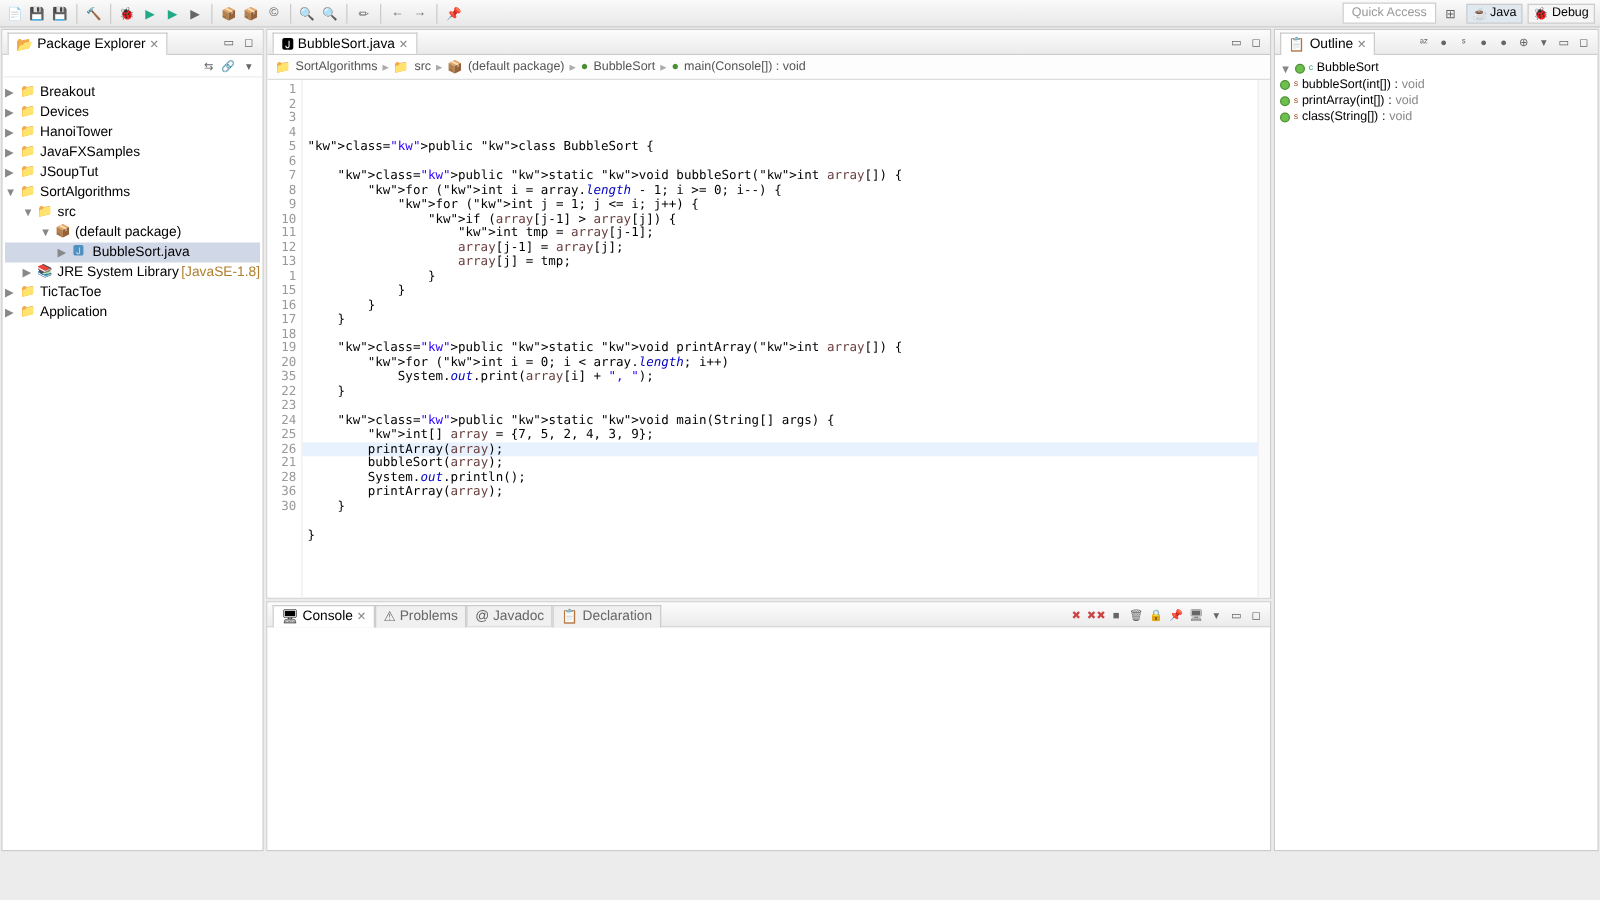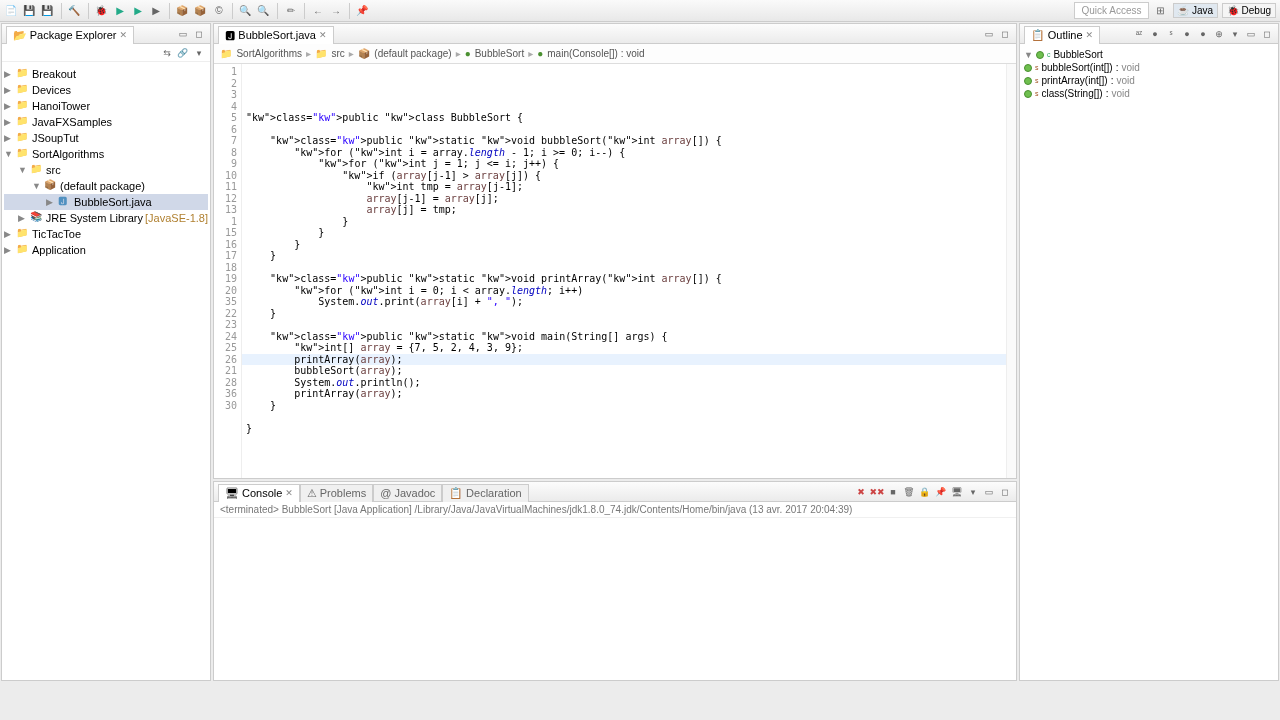--- a/index.html
+++ b/index.html
@@ -250,21 +250,20 @@
           <span class="mini-icon">■</span>
           <span class="mini-icon">🗑</span>
           <span class="mini-icon">🔒</span>
           <span class="mini-icon">📌</span>
           <span class="mini-icon">🖥</span>
           <span class="mini-icon">▾</span>
           <span class="mini-icon">▭</span>
           <span class="mini-icon">◻</span>
         </div>
       </div>
-      <div class="console-status">&lt;terminated&gt; BubbleSort [Java Application] /Library/Java/JavaVirtualMachines/jdk1.8.0_74.jdk/Contents/Home/bin/java (13 avr. 2017 20:04:39)</div>
       <div class="console-body">
       </div>
     </div>
   </div>
 
   <div class="panel right-col">
     <div class="panel-header">
       <div class="tab">📋 <span>Outline</span> <span class="tab-x">✕</span></div>
       <div class="panel-toolbar">
         <span class="mini-icon">ᵃᶻ</span>

